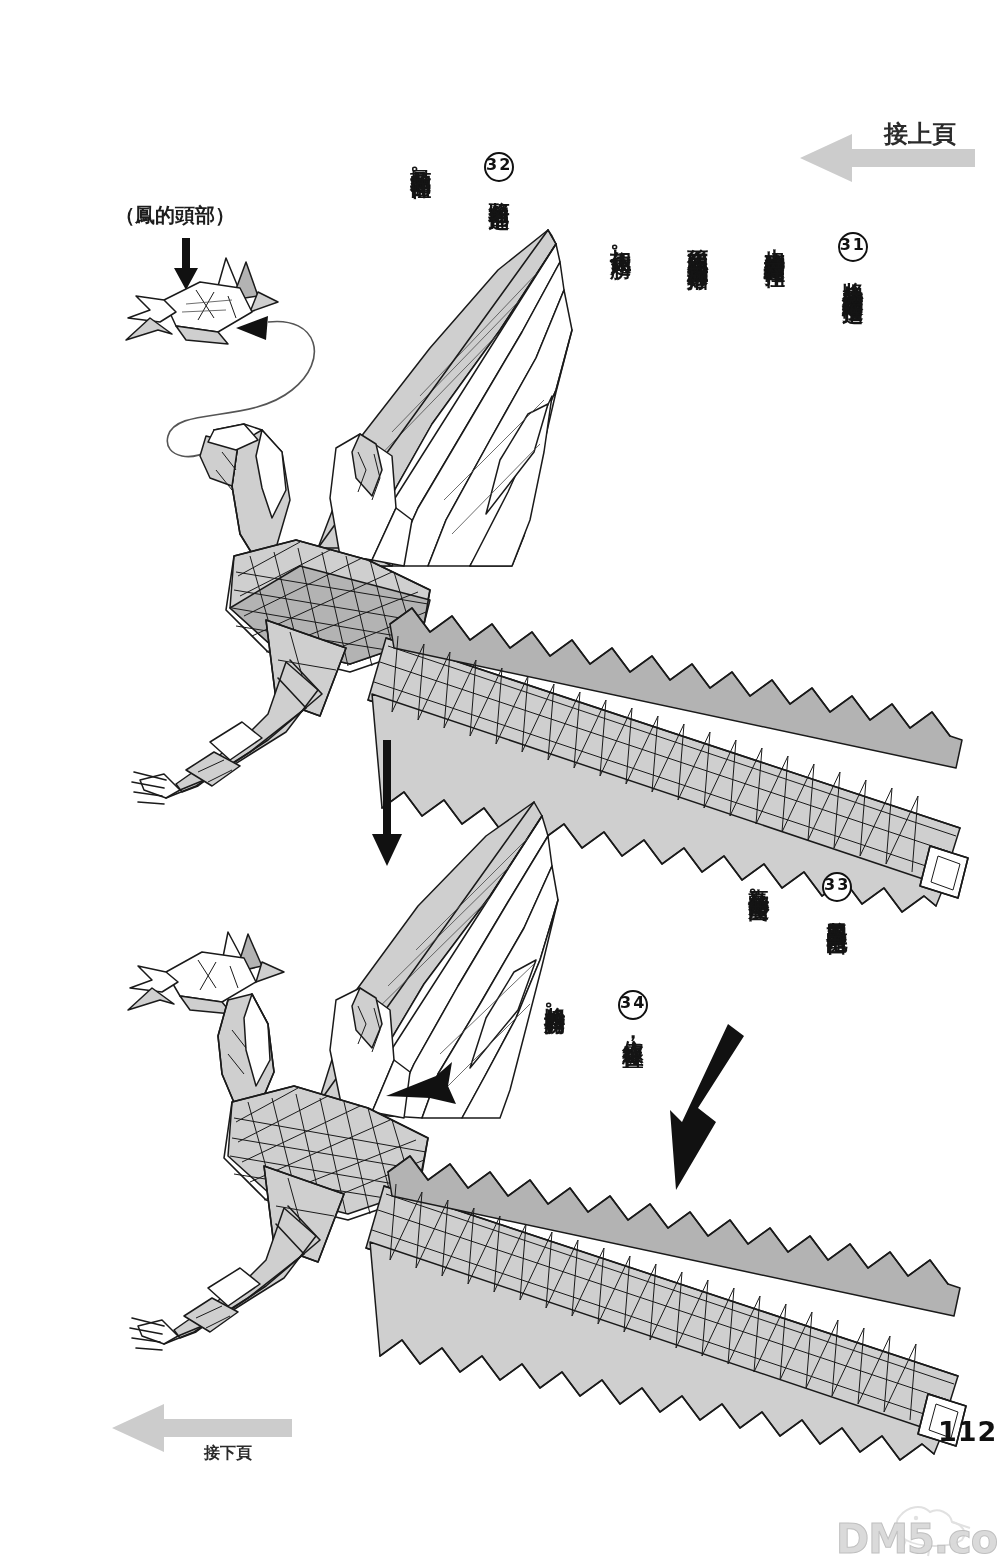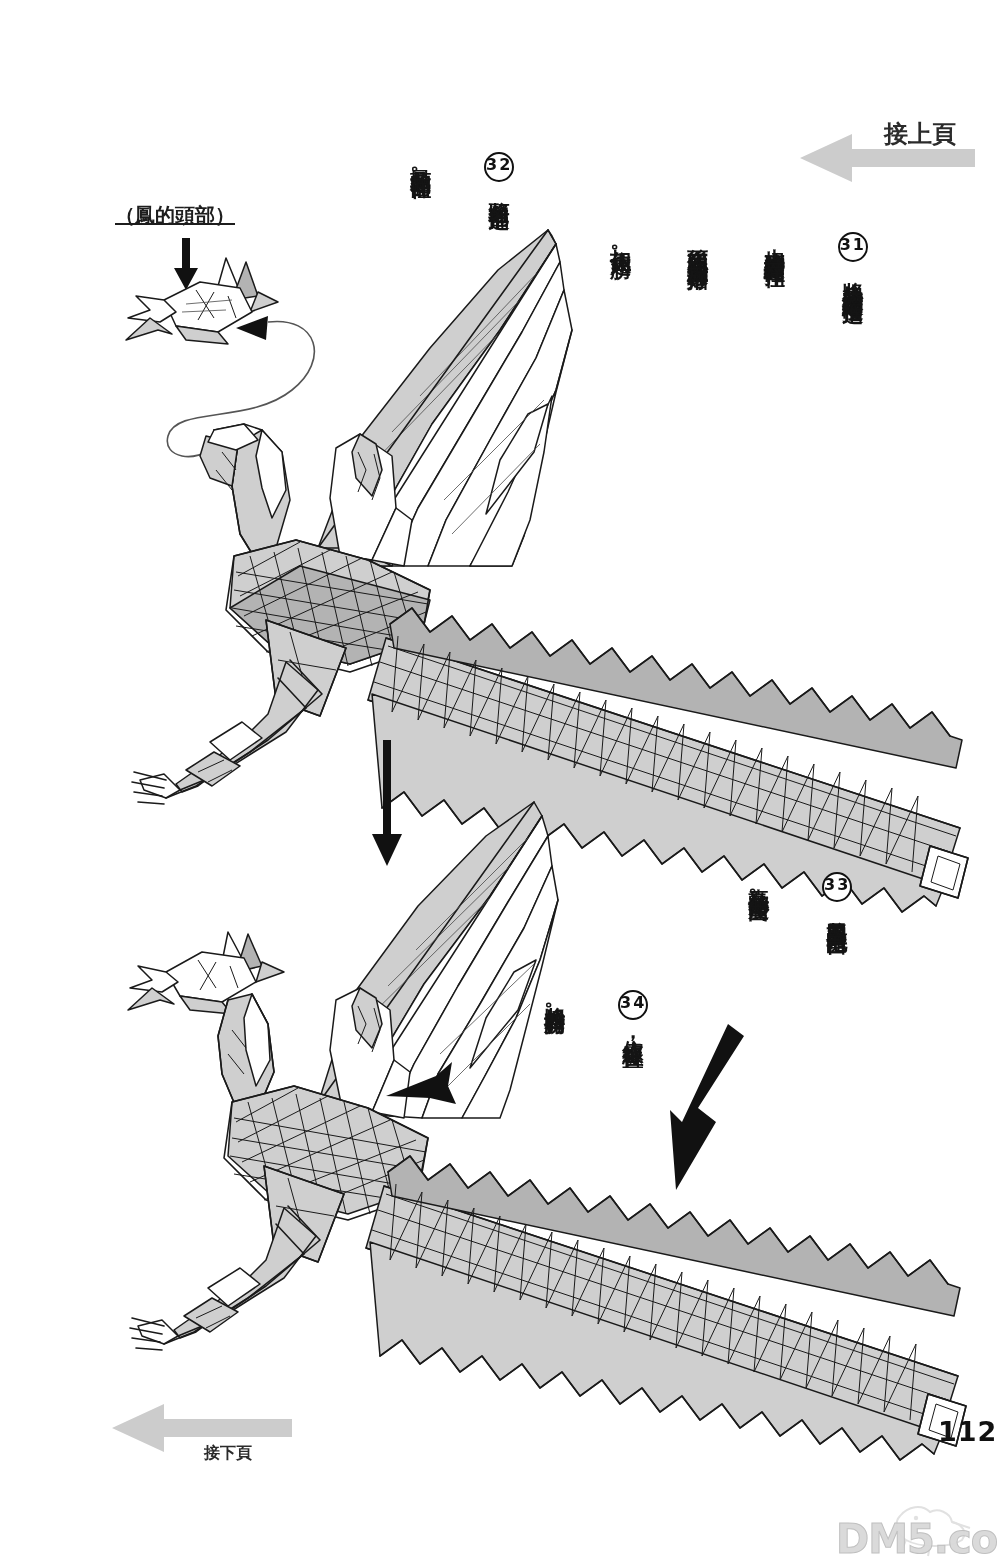--- a/index.html
+++ b/index.html
@@ -309,21 +309,21 @@
 
     <g opacity="0.55">
       <path fill="none" stroke="#c9c9c9" stroke-width="2" d="M900,1516 C908,1506 922,1504 930,1512 C938,1508 950,1512 952,1522 C962,1524 968,1532 962,1540 C950,1548 920,1548 906,1540 C896,1534 894,1522 900,1516 Z"></path>
       <circle cx="916" cy="1518" r="2.2" fill="#c9c9c9"></circle>
       <path fill="none" stroke="#c9c9c9" stroke-width="2" d="M952,1522 L970,1528 M906,1540 L902,1550 M930,1546 L928,1556"></path>
     </g>
   </svg>
 
   <div class="htext" style="left:884px; top:118px; font-size:24px;">接上頁</div>
 
-  <div class="htext" style="left:115px; top:202px; font-size:20px; color:#1d1d1d;text-decoration:underline;">（鳳的頭部）</div>
+  <div class="htext" style="left:115px; top:202px; font-size:20px; color:#1d1d1d;">（鳳的頭部）</div>
 
   <div class="vtext" style="left:556px; top:232px; font-size:21px;">
     <span class="col"><span class="step-num">31</span><span>將小翅膀依凸摺線向後摺進</span></span>
     <span class="col">大翅膀的摺縫裡面扣住，</span>
     <span class="col">後面的小翅膀一樣對稱摺好，</span>
     <span class="col">扣住大翅膀。</span>
   </div>
 
   <div class="vtext" style="left:356px; top:152px; font-size:21px;">
     <span class="col"><span class="step-num">32</span><span>將頸部插進</span></span>

